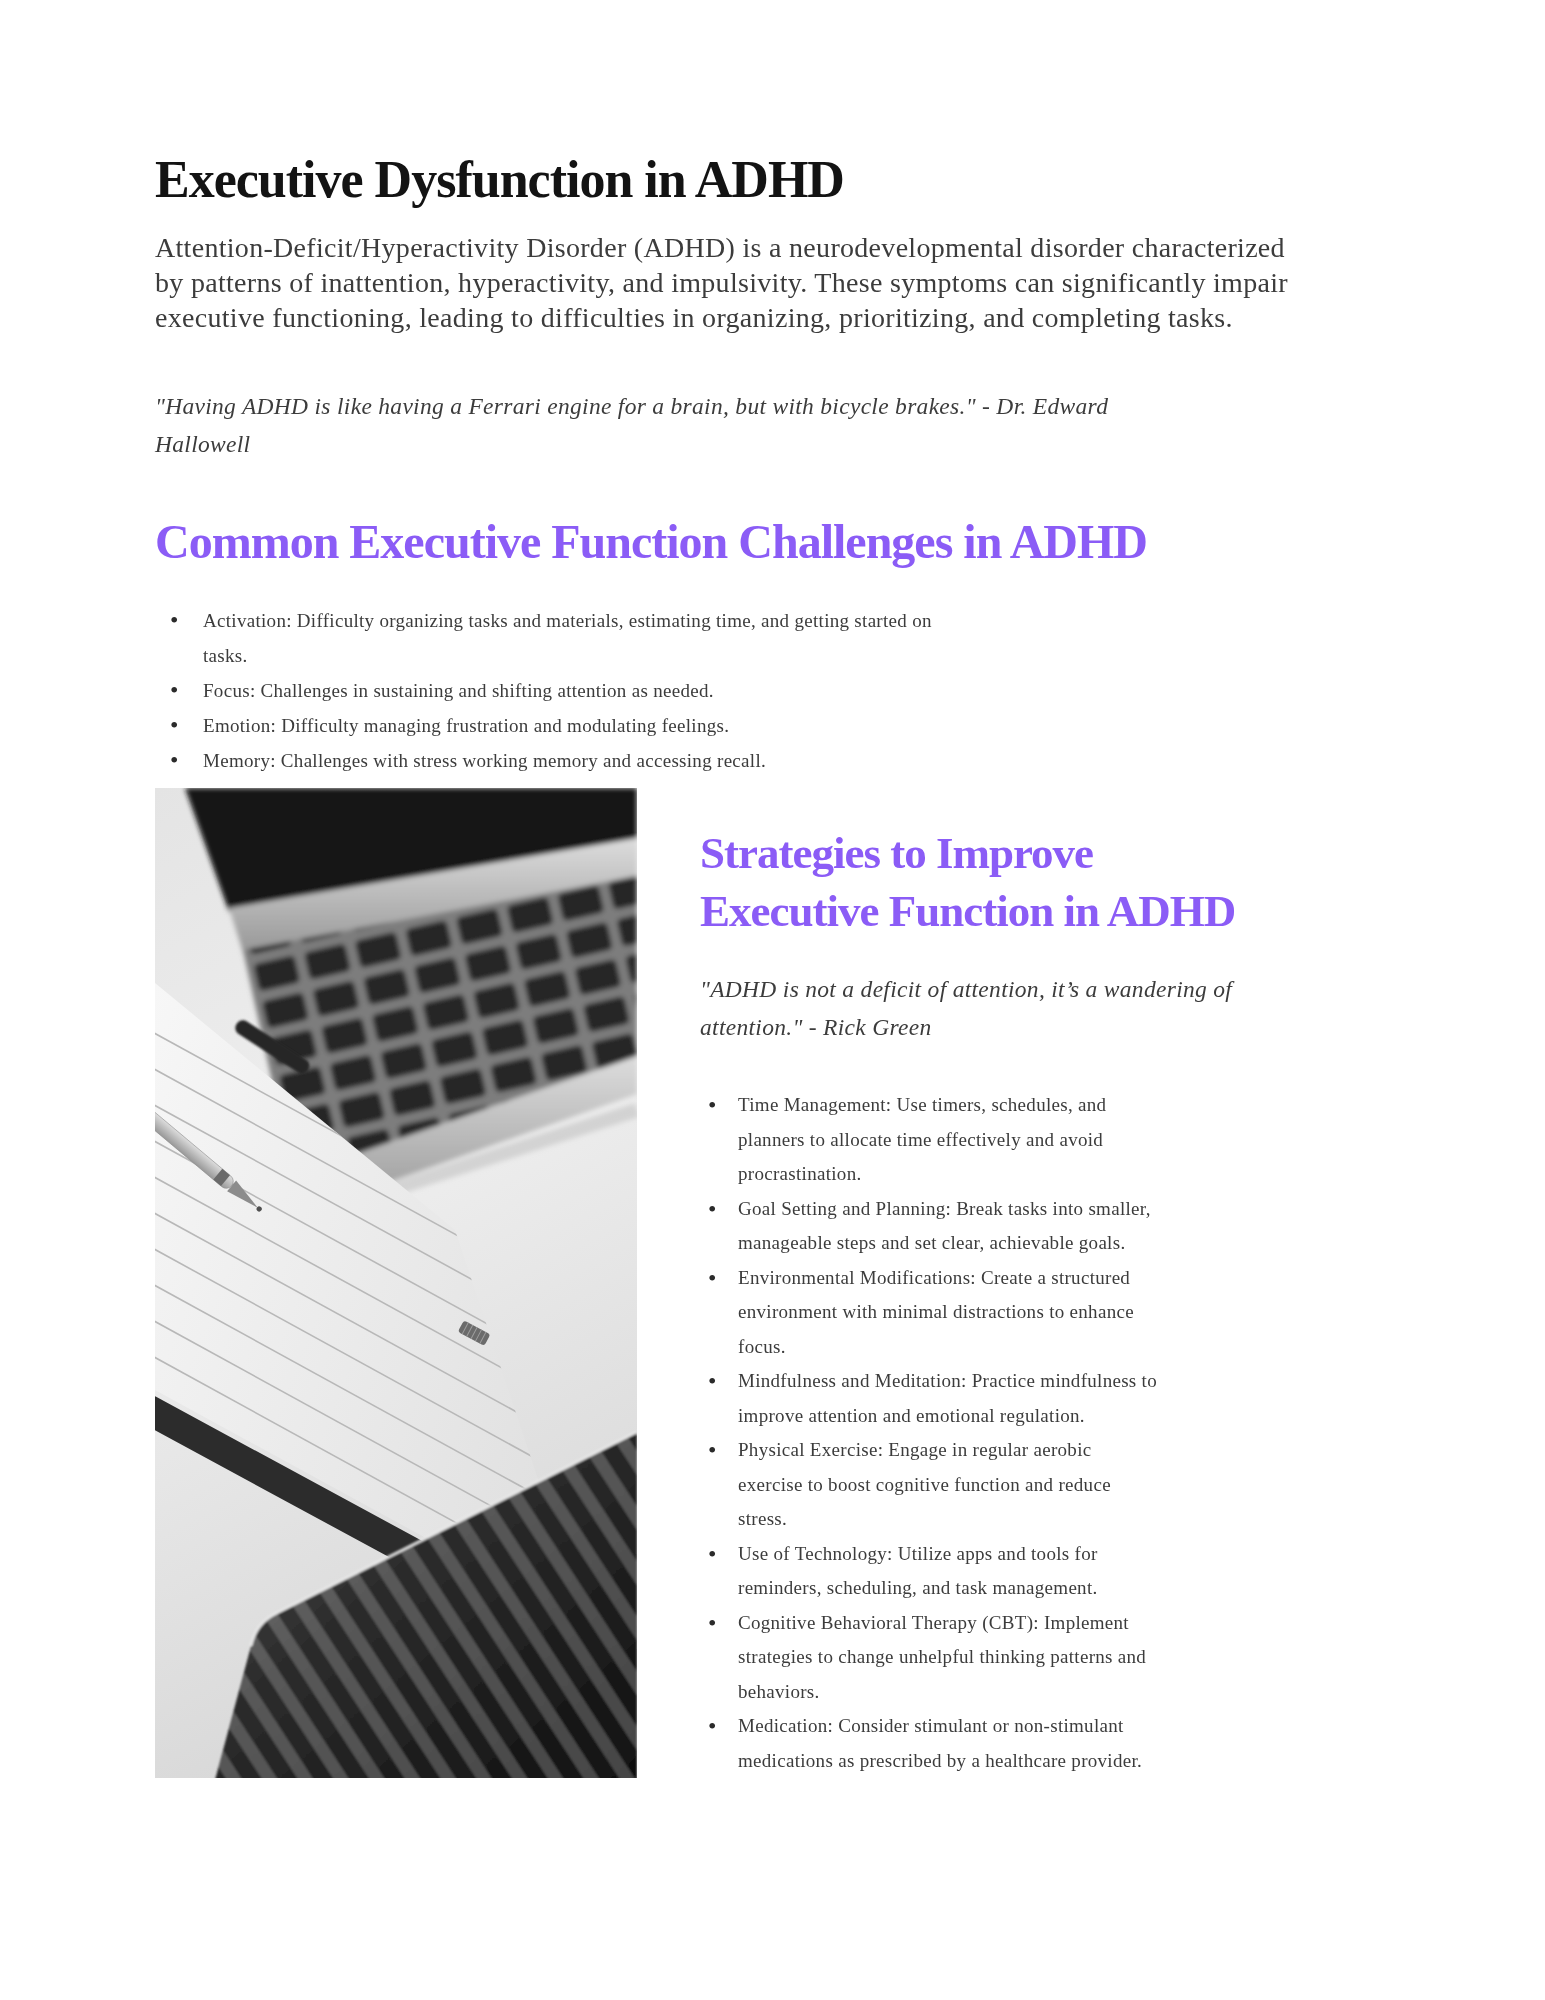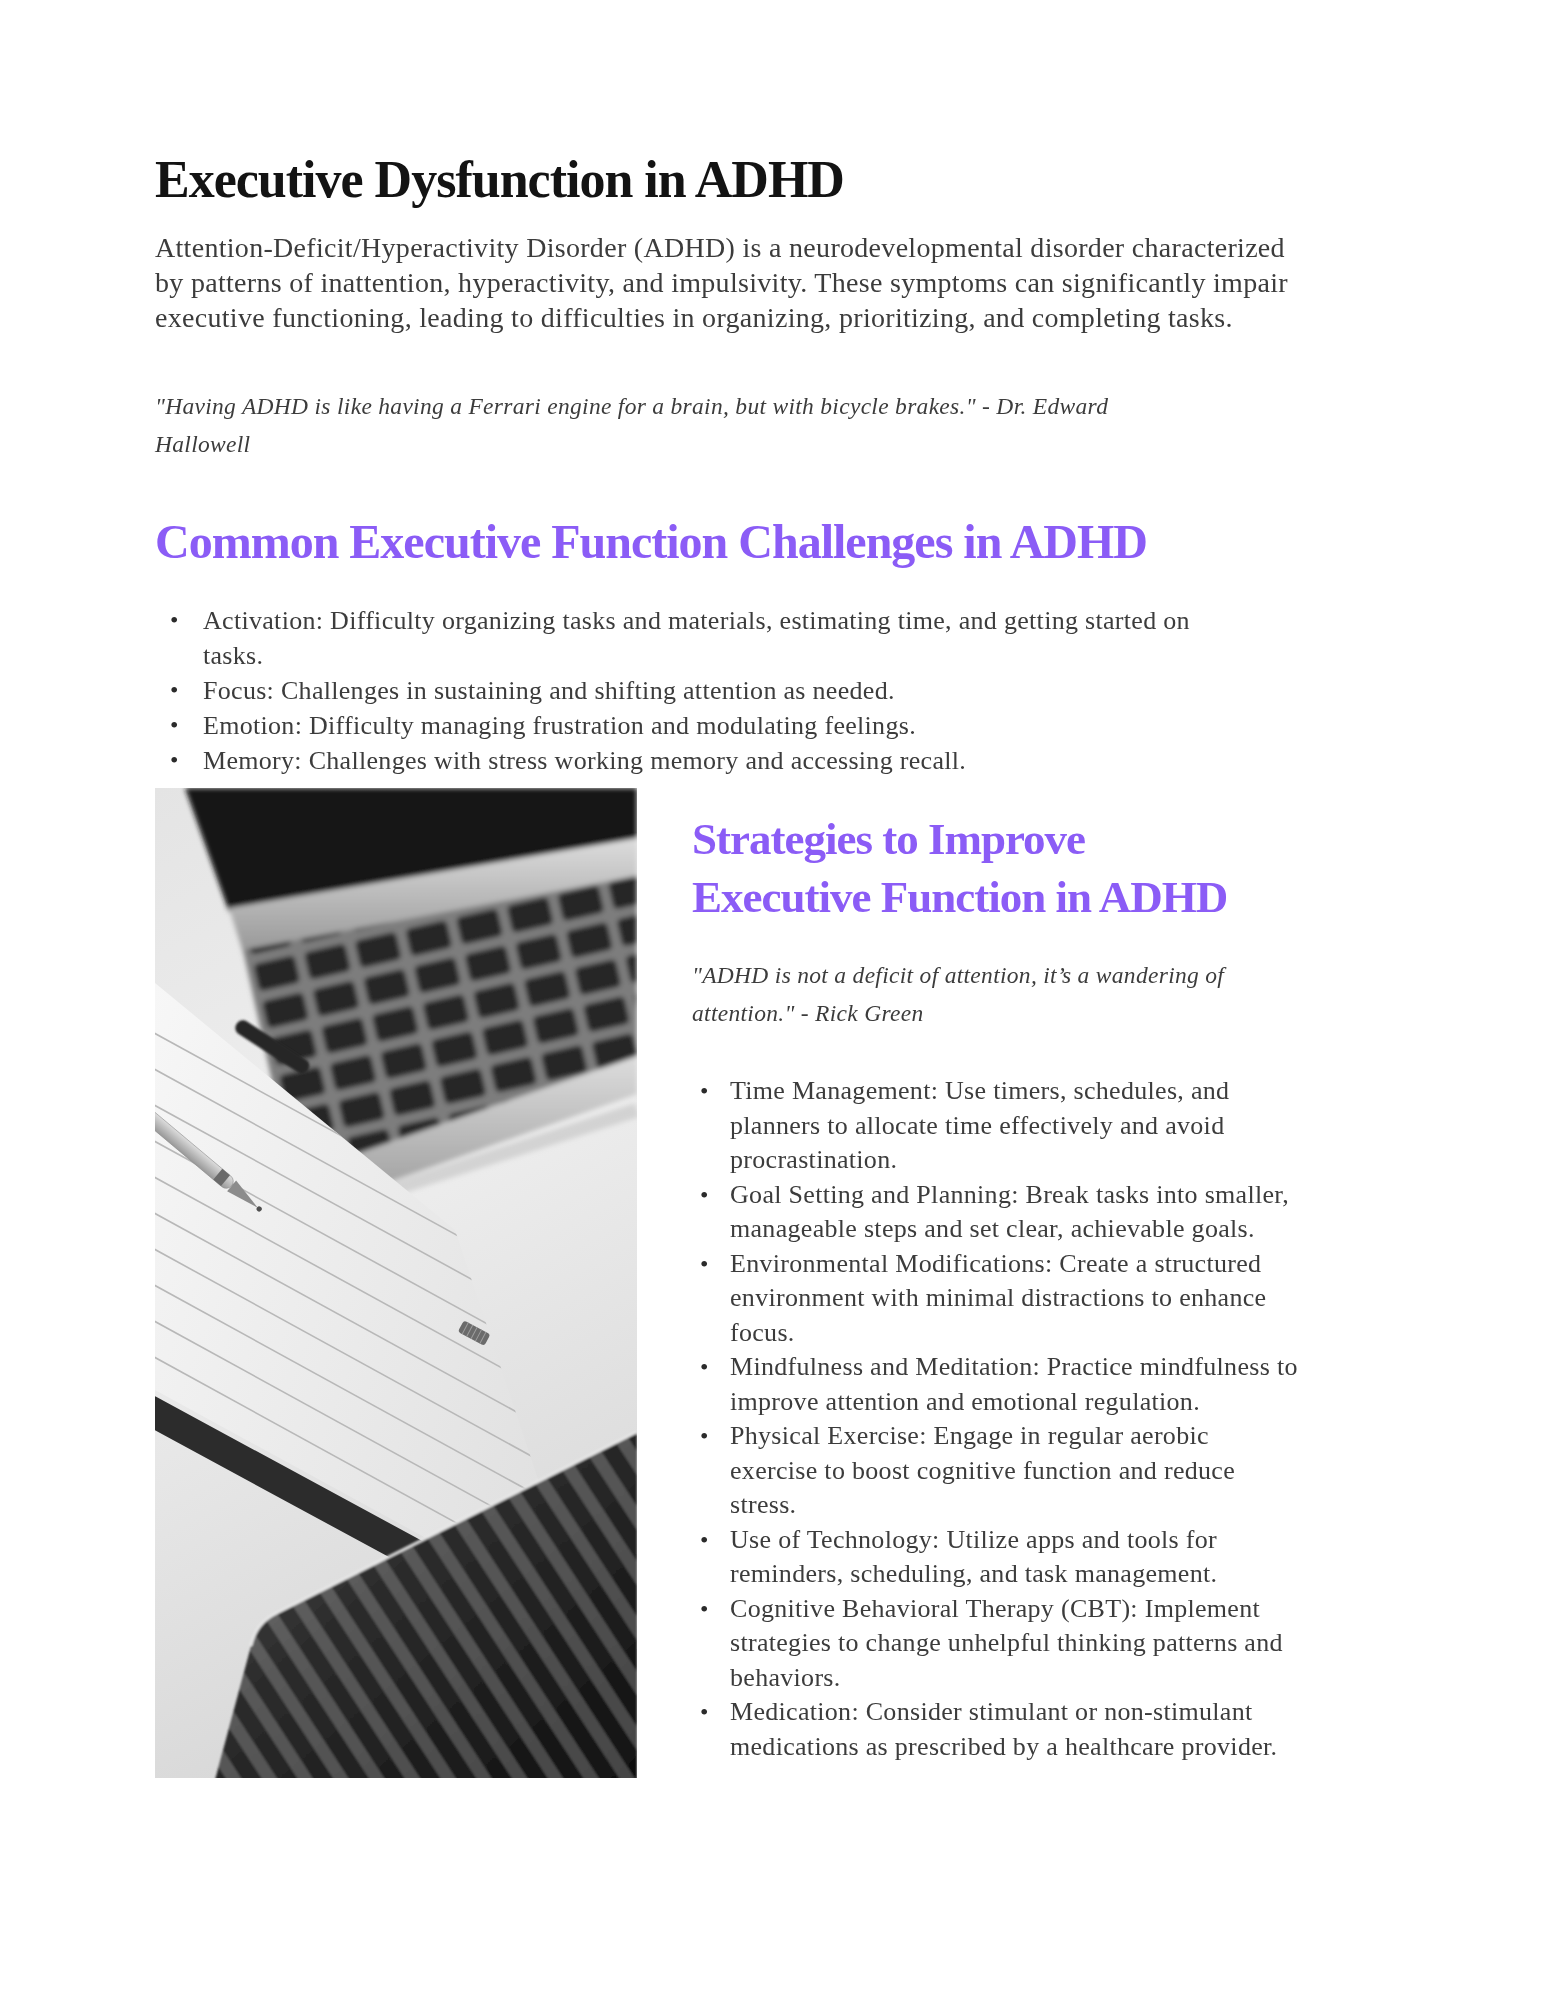--- a/index.html
+++ b/index.html
@@ -49,41 +49,42 @@
     font-size: 23.5px;
     line-height: 38px;
     font-style: italic;
     letter-spacing: 0.3px;
     color: #3c3c3c;
     white-space: pre-line;
   }
   .challenges-heading { margin-top: 50px; }
   ul.list {
     list-style: none;
-    font-size: 26px;
+    font-size: 19px;
     letter-spacing: 0.3px;
     color: #3c3c3c;
   }
   ul.challenges {
     margin-top: 32px;
     line-height: 35px;
     width: 1240px;
   }
   ul.challenges li { position: relative; padding-left: 48px; white-space: pre-line; }
   ul.list li::before {
     content: "\2022";
     position: absolute;
     font-size: 24px;
     color: #2b2b2b;
   }
   ul.challenges li::before { left: 15px; top: 0; }
   .two-col {
     margin-top: 10px;
     display: flex;
-    align-items: flex-start;
+    align-items: flex-end;
+    gap: 8px;
   }
   .photo {
     flex: none;
     width: 482px;
     height: 990px;
     overflow: hidden;
     background: #dcdcdc;
   }
   .right-col {
     margin-left: 55px;

